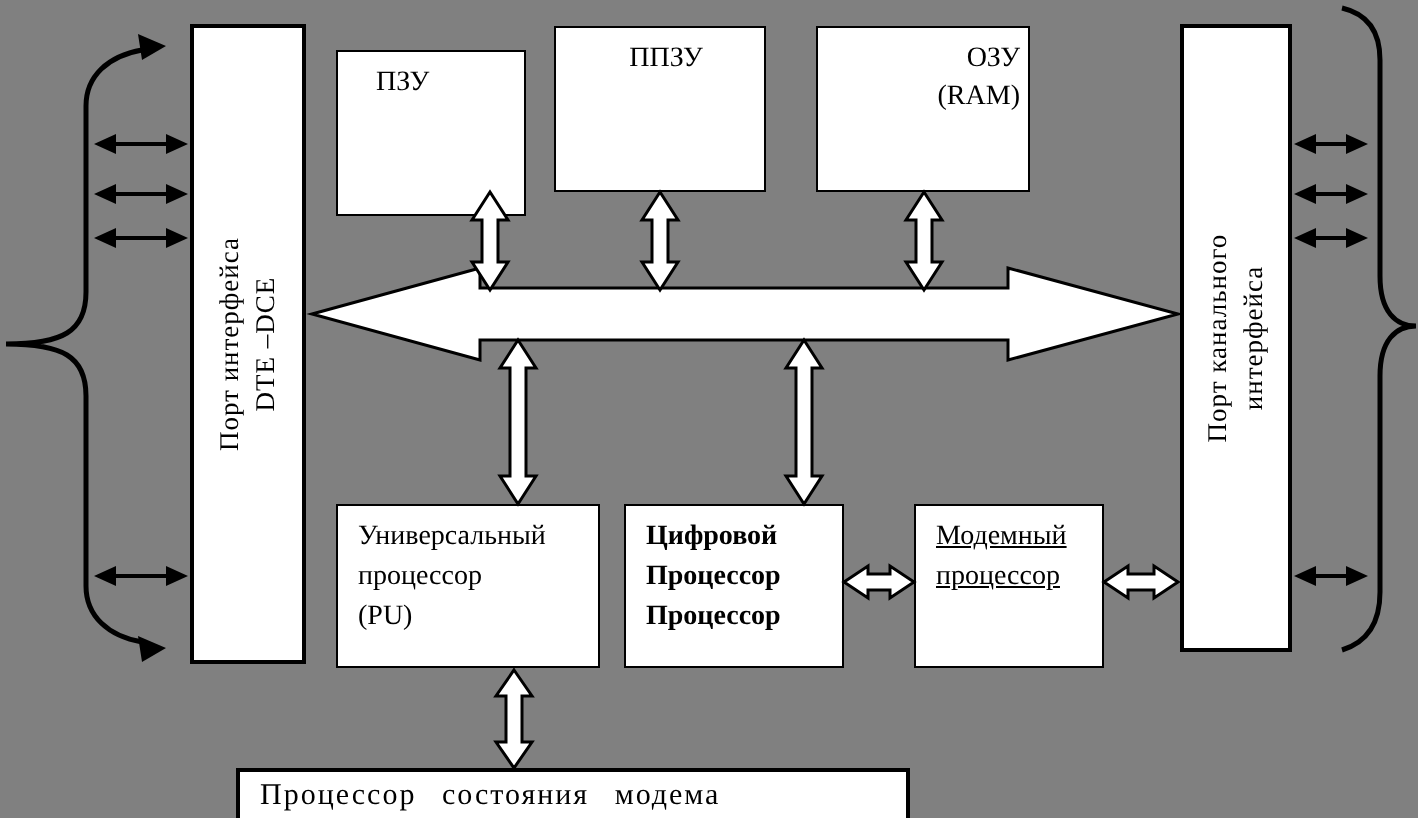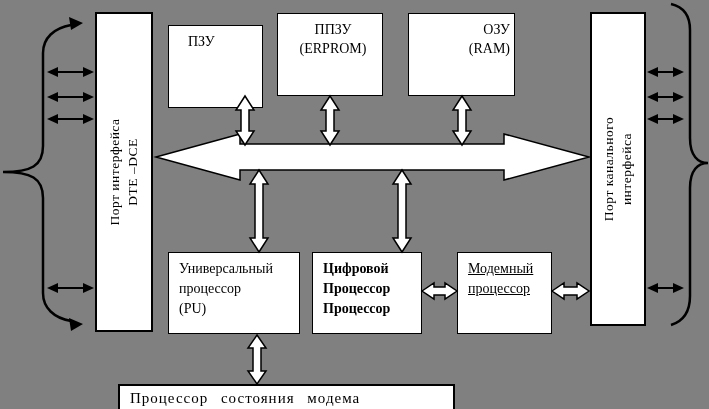--- a/index.html
+++ b/index.html
@@ -59,21 +59,20 @@
       <div>интерфейса</div>
     </div>
   </div>
 
   <div class="box padded" style="left:168px; top:13px; width:95px; height:83px;margin-top:12px;">
     <div class="indent1">ПЗУ</div>
   </div>
 
   <div class="box padded" style="left:277px; top:13px; width:106px; height:83px;text-align:center;">
     <div>ППЗУ</div>
-    <div>(ERPROM)</div>
   </div>
 
   <div class="box padded" style="left:408px; top:13px; width:107px; height:83px;text-align:right;">
     <div>ОЗУ</div>
     <div>(RAM)</div>
   </div>
 
   <div class="box padded" style="left:168px; top:252px; width:132px; height:82px; line-height:20px;">
     <div>Универсальный</div>
     <div>процессор</div>

